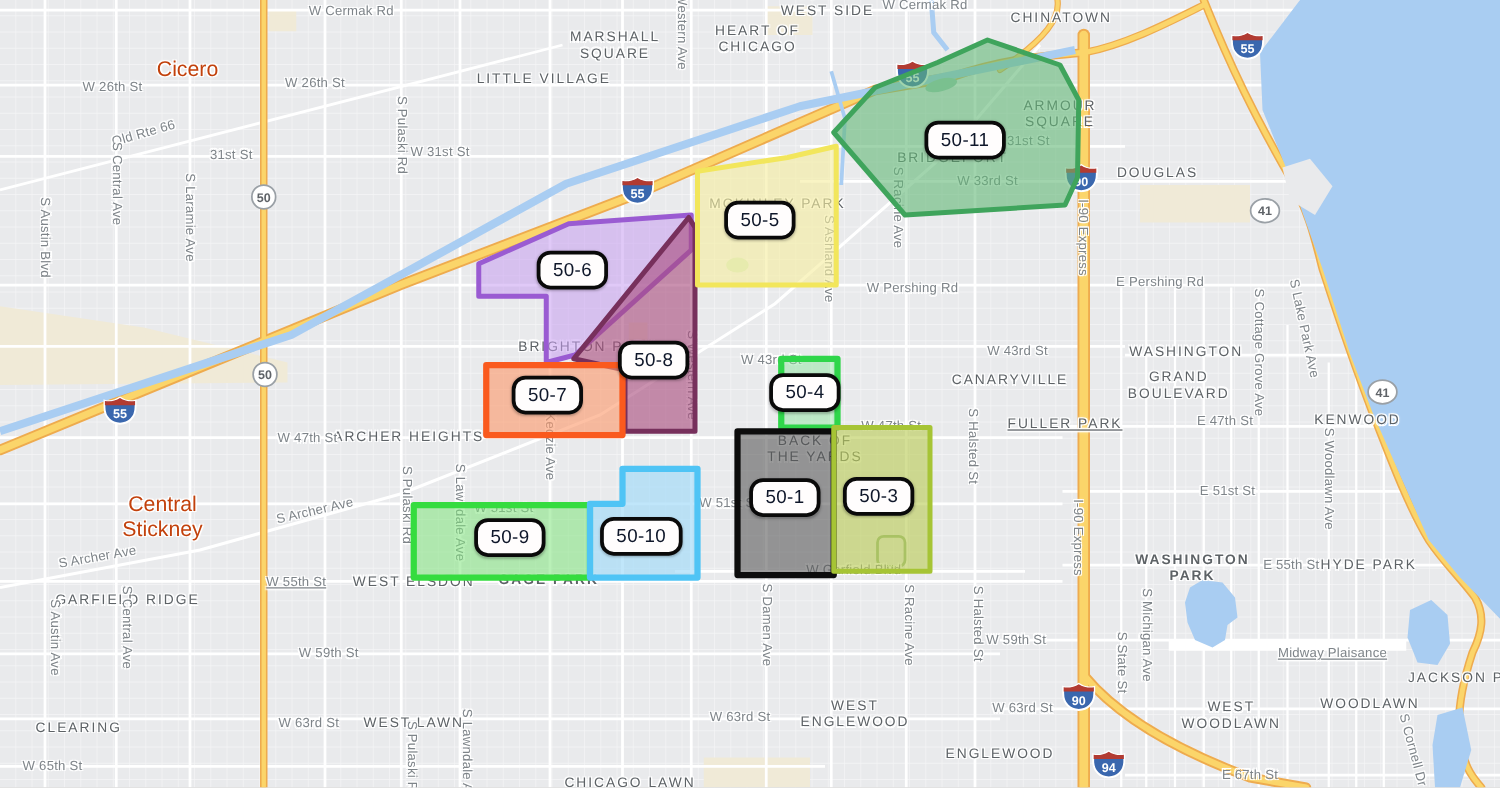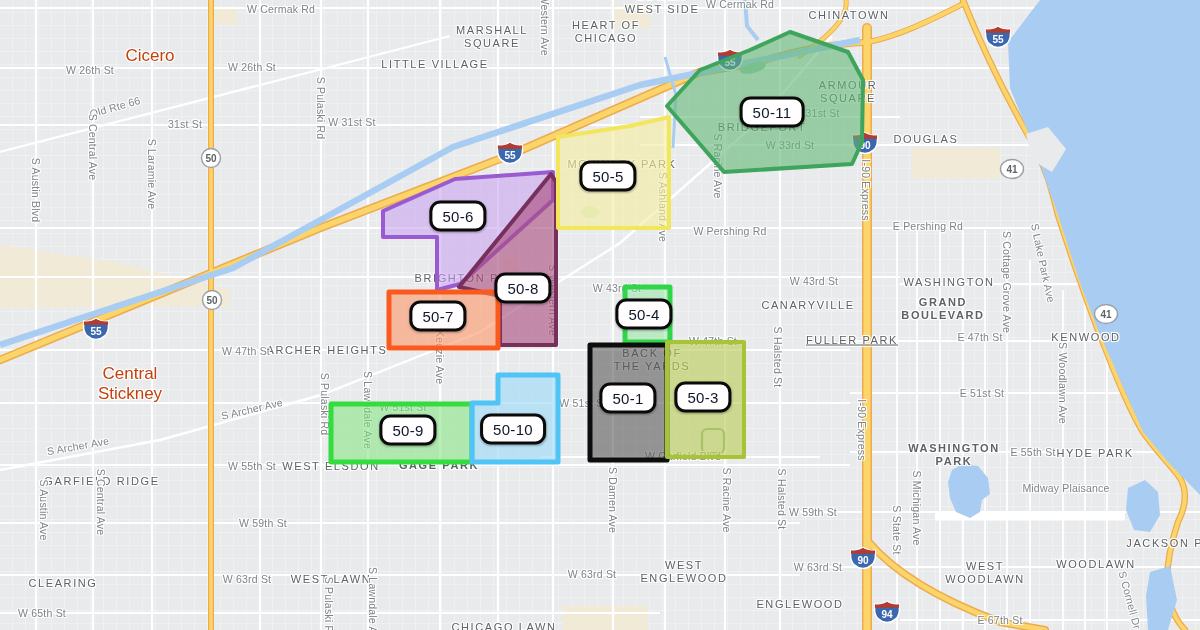--- a/index.html
+++ b/index.html
@@ -118,21 +118,21 @@
       <polygon points="1026,134 1048,127 1066,149 1052,172 1032,160" fill="#e9eaec"></polygon>
       <polygon points="952,470 962,464 978,466 988,478 990,494 982,500 980,512 970,518 956,512 950,498 948,482" fill="#a9cdf2"></polygon>
       <polygon points="1128,488 1145,480 1158,492 1160,515 1150,532 1134,530 1126,510" fill="#a9cdf2"></polygon>
       <polygon points="1150,572 1170,566 1177,600 1168,630 1148,630 1146,596" fill="#a9cdf2"></polygon>
       <ellipse cx="753" cy="68" rx="13" ry="5" fill="#9fcdb4" transform="rotate(-14 753 68)"></ellipse>
       <ellipse cx="590" cy="212" rx="9" ry="6" fill="#cfe7c4"></ellipse>
       <rect x="702" y="429" width="22" height="24" rx="5" fill="none" stroke="#8fb27b" stroke-width="2.2"></rect>
     </svg>
   <div id="text-layer">
       <div class="lbl town" style="left: 150px; top: 56px;">Cicero</div>
-      <div class="lbl town" style="left: 130px; top: 384px; text-align: center;">Central
+      <div class="lbl town" style="left: 130px; top: 414px; text-align: center;">Central
 Stickney</div>
       <div class="lbl hood" style="left: 492px; top: 37px;">MARSHALL
 SQUARE</div>
       <div class="lbl hood" style="left: 435px; top: 64px;">LITTLE VILLAGE</div>
       <div class="lbl hood" style="left: 606px; top: 32px;">HEART OF
 CHICAGO</div>
       <div class="lbl hood" style="left: 662px; top: 3px;">LOWER
 WEST SIDE</div>
       <div class="lbl hood" style="left: 849px; top: 15px;">CHINATOWN</div>
       <div class="lbl hood" style="left: 848px; top: 92px;">ARMOUR
@@ -140,21 +140,21 @@
       <div class="lbl hood" style="left: 926px; top: 139px;">DOUGLAS</div>
       <div class="lbl hood" style="left: 762px; top: 127px;">BRIDGEPORT</div>
       <div class="lbl hood" style="left: 622px; top: 164px;">MCKINLEY PARK</div>
       <div class="lbl hood" style="left: 470px; top: 278px;">BRIGHTON PARK</div>
       <div class="lbl hood" style="left: 327px; top: 350px;">ARCHER HEIGHTS</div>
       <div class="lbl hood" style="left: 652px; top: 360px;">BACK OF
 THE YARDS</div>
       <div class="lbl hood" style="left: 808px; top: 305px;">CANARYVILLE</div>
       <div class="lbl hood" style="left: 852px; top: 340px; text-decoration: underline;">FULLER PARK</div>
       <div class="lbl hood" style="left: 949px; top: 282px;">WASHINGTON</div>
-      <div class="lbl hood" style="left: 943px; top: 309px; font-weight: bold;">GRAND
+      <div class="lbl hood" style="left: 943px; top: 309px;">GRAND
 BOULEVARD</div>
       <div class="lbl hood" style="left: 1086px; top: 337px;">KENWOOD</div>
       <div class="lbl hood" style="left: 954px; top: 455px; font-weight: bold;">WASHINGTON
 PARK</div>
       <div class="lbl hood" style="left: 1095px; top: 453px;">HYDE PARK</div>
       <div class="lbl hood" style="left: 331px; top: 466px; text-align: right;">WEST ELSDON</div>
       <div class="lbl hood" style="left: 439px; top: 465px; font-weight: bold;">GAGE PARK</div>
       <div class="lbl hood" style="left: 102px; top: 469px; margin-top: 12px;">GARFIELD RIDGE</div>
       <div class="lbl hood" style="left: 63px; top: 583px;">CLEARING</div>
       <div class="lbl hood" style="left: 331px; top: 579px;">WEST LAWN</div>
@@ -178,33 +178,33 @@
       <div class="lbl street" style="left: 730px; top: 231px; transform: translate(-50%, -50%) rotate(0deg);">W Pershing Rd</div>
       <div class="lbl street" style="left: 928px; top: 226px; transform: translate(-50%, -50%) rotate(0deg);">E Pershing Rd</div>
       <div class="lbl street" style="left: 617px; top: 288px; transform: translate(-50%, -50%) rotate(0deg);">W 43rd St</div>
       <div class="lbl street" style="left: 814px; top: 281px; transform: translate(-50%, -50%) rotate(0deg);">W 43rd St</div>
       <div class="lbl street" style="left: 246px; top: 351px; transform: translate(-50%, -50%) rotate(0deg);">W 47th St</div>
       <div class="lbl street" style="left: 713px; top: 341px; transform: translate(-50%, -50%) rotate(0deg);">W 47th St</div>
       <div class="lbl street" style="left: 980px; top: 337px; transform: translate(-50%, -50%) rotate(0deg);">E 47th St</div>
       <div class="lbl street" style="left: 403px; top: 407px; transform: translate(-50%, -50%) rotate(0deg);">W 51st St</div>
       <div class="lbl street" style="left: 583px; top: 403px; transform: translate(-50%, -50%) rotate(0deg);">W 51st St</div>
       <div class="lbl street" style="left: 982px; top: 393px; transform: translate(-50%, -50%) rotate(0deg);">E 51st St</div>
-      <div class="lbl street" style="left: 252px; top: 466px; transform: translate(-50%, -50%) rotate(0deg);">W 55th St</div>
+      <div class="lbl street" style="left: 237px; top: 466px; transform: translate(-50%, -50%) rotate(0deg); text-decoration: underline;">W 55th St</div>
       <div class="lbl street" style="left: 1033px; top: 452px; transform: translate(-50%, -50%) rotate(0deg);">E 55th St</div>
       <div class="lbl street" style="left: 263px; top: 523px; transform: translate(-50%, -50%) rotate(0deg);">W 59th St</div>
       <div class="lbl street" style="left: 813px; top: 512px; transform: translate(-50%, -50%) rotate(0deg);">W 59th St</div>
       <div class="lbl street" style="left: 247px; top: 579px; transform: translate(-50%, -50%) rotate(0deg);">W 63rd St</div>
       <div class="lbl street" style="left: 592px; top: 574px; transform: translate(-50%, -50%) rotate(0deg);">W 63rd St</div>
       <div class="lbl street" style="left: 818px; top: 567px; transform: translate(-50%, -50%) rotate(0deg);">W 63rd St</div>
       <div class="lbl street" style="left: 42px; top: 613px; transform: translate(-50%, -50%) rotate(0deg);">W 65th St</div>
       <div class="lbl street" style="left: 1000px; top: 620px; transform: translate(-50%, -50%) rotate(0deg);">E 67th St</div>
       <div class="lbl street" style="left: 683px; top: 456px; transform: translate(-50%, -50%) rotate(0deg);">W Garfield Blvd</div>
       <div class="lbl street" style="left: 252px; top: 409px; transform: translate(-50%, -50%) rotate(-13deg);">S Archer Ave</div>
       <div class="lbl street" style="left: 78px; top: 446px; transform: translate(-50%, -50%) rotate(-10deg);">S Archer Ave</div>
-      <div class="lbl street" style="left: 1066px; top: 488px; transform: translate(-50%, -50%) rotate(0deg);">Midway Plaisance</div>
+      <div class="lbl street" style="left: 1066px; top: 523px; transform: translate(-50%, -50%) rotate(0deg); text-decoration: underline;">Midway Plaisance</div>
       <div class="lbl street" style="left: 321px; top: 108px; transform: translate(-50%, -50%) rotate(90deg);">S Pulaski Rd</div>
       <div class="lbl street" style="left: 93px; top: 147px; transform: translate(-50%, -50%) rotate(90deg);">S Central Ave</div>
       <div class="lbl street" style="left: 152px; top: 174px; transform: translate(-50%, -50%) rotate(90deg);">S Laramie Ave</div>
       <div class="lbl street" style="left: 36px; top: 190px; transform: translate(-50%, -50%) rotate(90deg);">S Austin Blvd</div>
       <div class="lbl street" style="left: 545px; top: 20px; transform: translate(-50%, -50%) rotate(90deg);">S Western Ave</div>
       <div class="lbl street" style="left: 553px; top: 300px; transform: translate(-50%, -50%) rotate(90deg);">S Western Ave</div>
       <div class="lbl street" style="left: 440px; top: 352px; transform: translate(-50%, -50%) rotate(90deg);">S Kedzie Ave</div>
       <div class="lbl street" style="left: 368px; top: 410px; transform: translate(-50%, -50%) rotate(90deg);">S Lawndale Ave</div>
       <div class="lbl street" style="left: 325px; top: 404px; transform: translate(-50%, -50%) rotate(90deg);">S Pulaski Rd</div>
       <div class="lbl street" style="left: 329px; top: 608px; transform: translate(-50%, -50%) rotate(90deg);">S Pulaski Rd</div>

